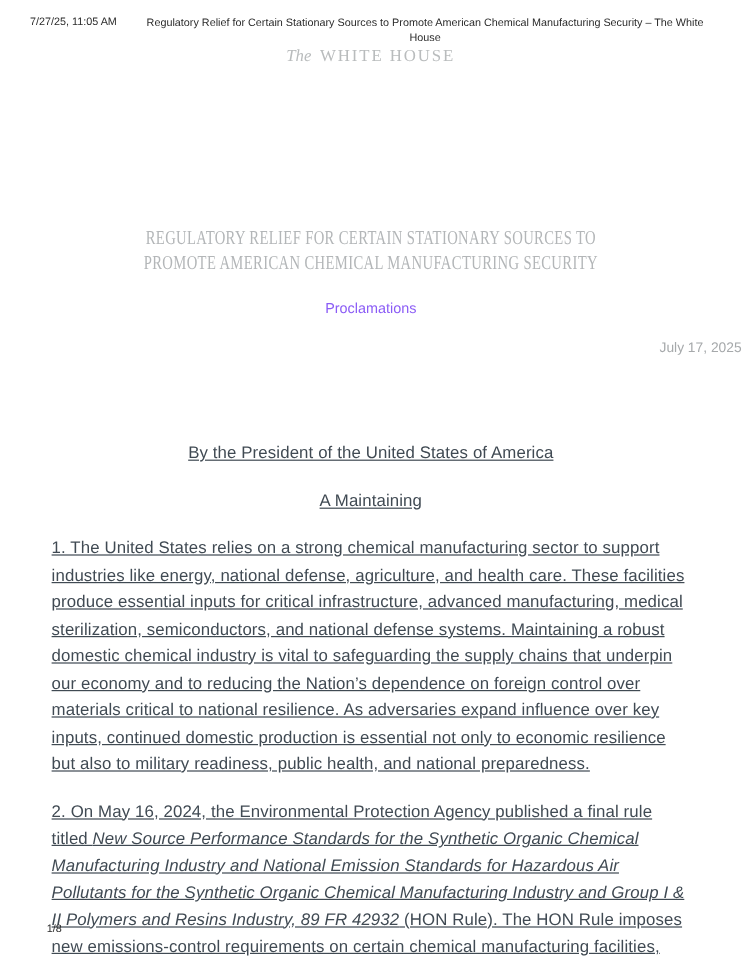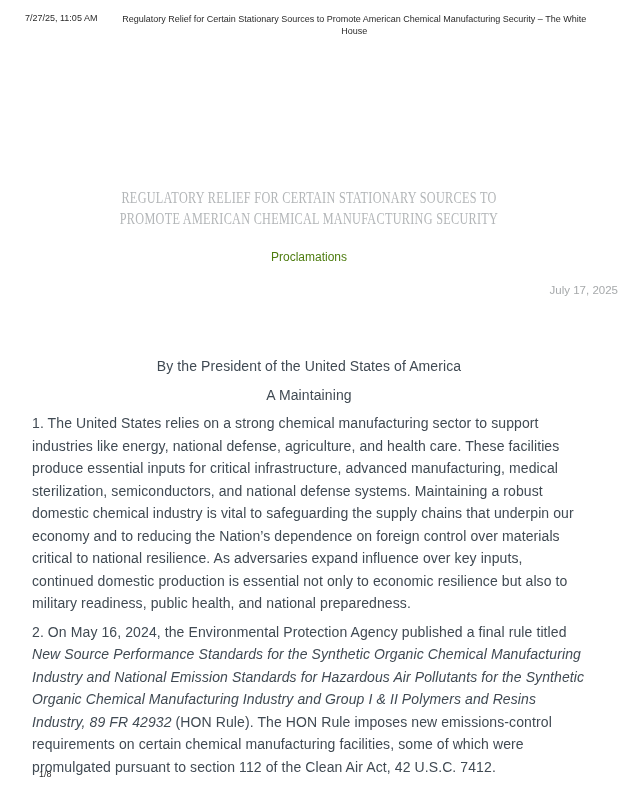--- a/index.html
+++ b/index.html
@@ -89,21 +89,21 @@
     transform: scaleX(0.74);
     transform-origin: 50% 0;
   }
   .category {
     position: absolute;
     top: 250px;
     left: 0;
     right: 0;
     text-align: center;
     font-size: 12px;
-    color: #4d7c0f;
+    color: #8b5cf6;
   }
   .pub-date {
     position: absolute;
     top: 284px;
     left: 0;
     right: 0;
     text-align: right;
     font-size: 11.5px;
     color: #a6a9ab;
   }
@@ -113,21 +113,21 @@
     position: absolute;
     top: 349px;
     left: 26px;
     width: 566px;
     font-size: 14px;
     line-height: 22.5px;
     color: #404a53;
     letter-spacing: 0.1px;
   }
   .article-body .centered { text-align: center; }
-  .article-body p { margin: 6px; }
+  .article-body p { margin: 17px; text-decoration: underline; }
   .article-body em { font-style: italic; }
 
   
   .print-footer {
     position: absolute;
     top: 769px;
     left: 25px;
     right: 25px;
     display: flex;
     align-items: flex-start;
@@ -150,20 +150,23 @@
 </head>
 <body>
 
 <div class="page">
 
   <div class="print-header">
     <span class="datetime">7/27/25, 11:05 AM</span>
     <span class="doc-title">Regulatory Relief for Certain Stationary Sources to Promote American Chemical Manufacturing Security – The White House</span>
   </div>
 
+  <div class="masthead">
+    <span class="the">The</span><span class="wordmark">WHITE HOUSE</span>
+  </div>
 
 
   <h1 class="article-title">REGULATORY RELIEF FOR CERTAIN STATIONARY SOURCES TO PROMOTE AMERICAN CHEMICAL MANUFACTURING SECURITY</h1>
 
   <div class="category">Proclamations</div>
 
   <div class="pub-date">July 17, 2025</div>
 
   <div class="article-body">
     <p class="centered">By the President of the United States of America</p>

